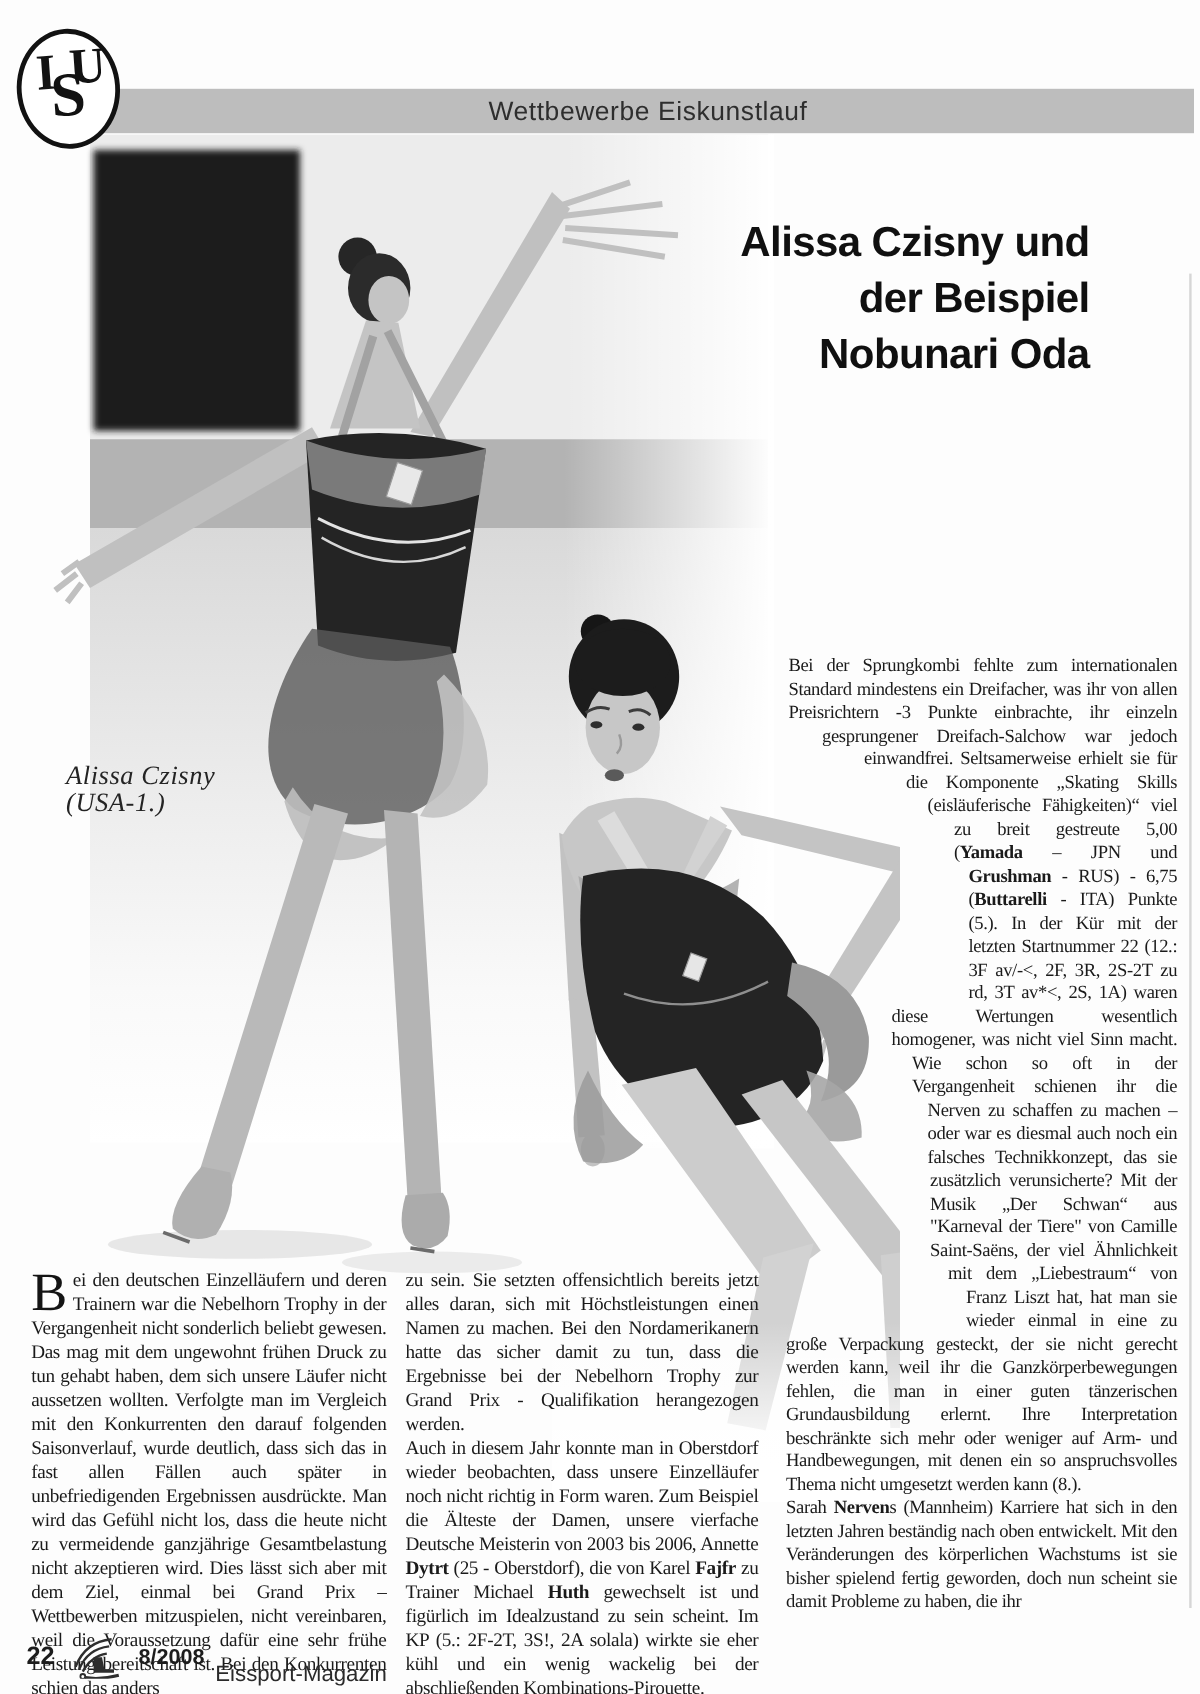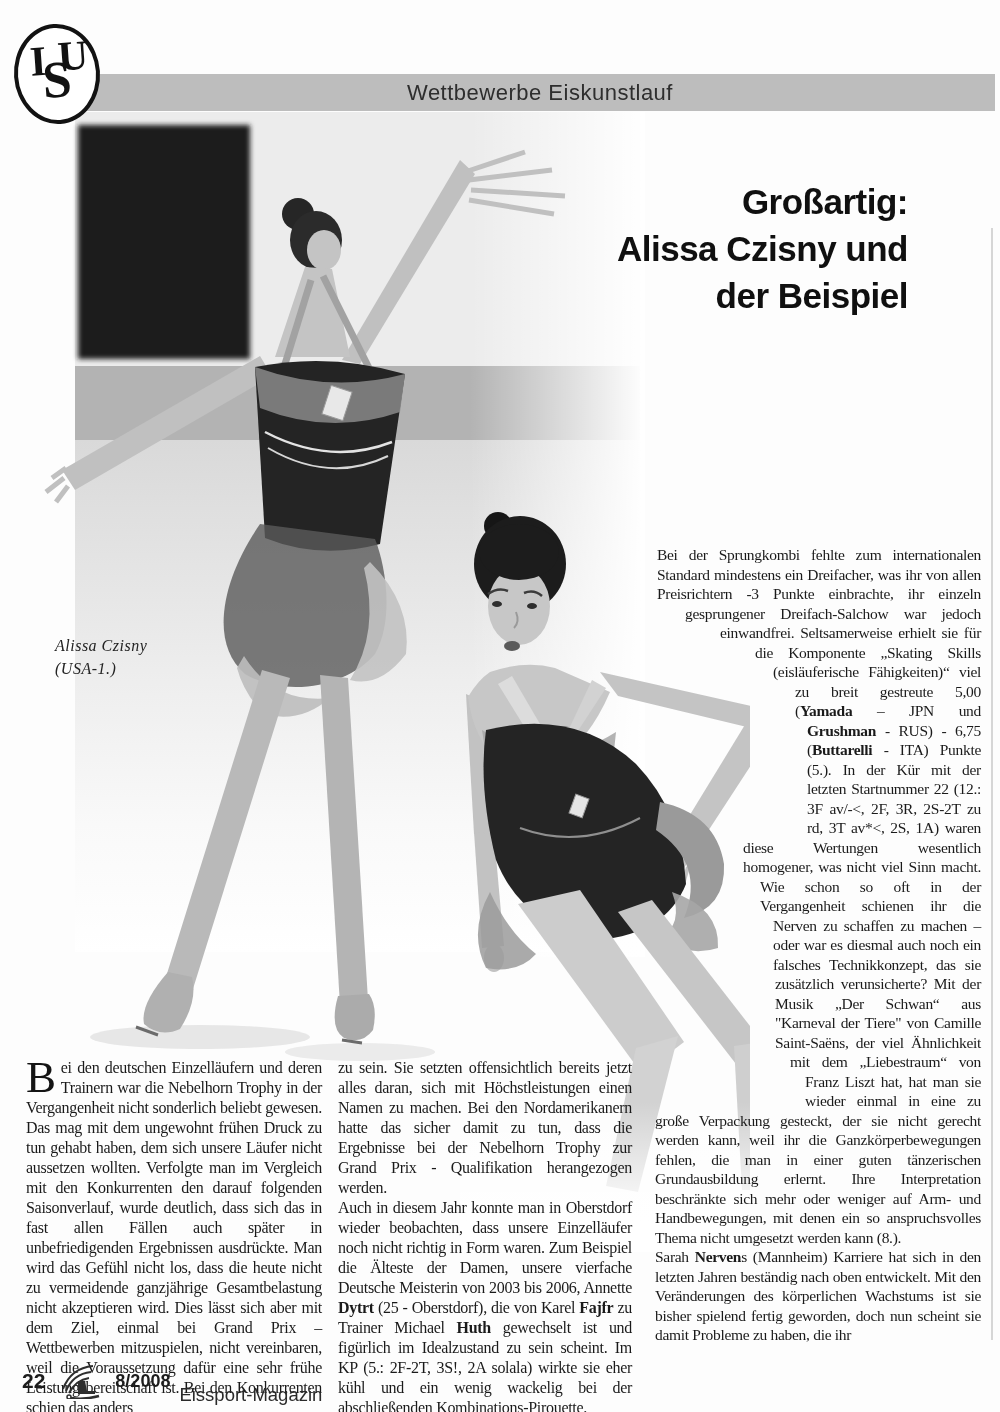--- a/index.html
+++ b/index.html
@@ -16,21 +16,21 @@
 
   
   .banner{position:absolute;left:85px;top:74px;width:910px;height:37px;background:#bdbdbd;
           display:flex;align-items:center;justify-content:center;z-index:4;}
   .banner span{font-family:"Liberation Sans",sans-serif;font-size:22px;color:#2e2e2e;letter-spacing:.5px;}
 
   
   .photo-svg{position:absolute;left:20px;top:112px;width:730px;height:1140px;z-index:1;}
 
   
-  .caption{position:absolute;left:55px;top:634px;z-index:3;font-style:italic;font-size:16px;
+  .caption{position:absolute;left:55px;top:634px;z-index:3;font-style:italic;font-size:22px;
            line-height:23px;color:#242424;letter-spacing:.5px;}
 
   
   .headline{position:absolute;right:92px;top:178px;margin:0;text-align:right;z-index:3;
             font-family:"Liberation Sans",sans-serif;font-weight:700;font-size:35px;
             line-height:47px;color:#101010;letter-spacing:-.5px;}
   .headline span{display:block;}
 
   
   .col{position:absolute;text-align:justify;z-index:3;}
@@ -157,23 +157,23 @@
       <rect x="440" y="990" width="320" height="150" fill="url(#gBot)"></rect>
     </g>
   </svg>
 
   <div class="caption">
     <div>Alissa Czisny</div>
     <div>(USA-1.)</div>
   </div>
 
   <h1 class="headline">
-    <span>Großartig:</span>
     <span>Alissa Czisny und</span>
     <span>der Beispiel</span>
+    <span>Nobunari Oda</span>
   </h1>
 
   <div class="col col-left">
     <p><span class="dropcap">B</span><span>ei den deutschen Einzelläufern und deren Trainern war die Nebelhorn Trophy in der Vergangenheit nicht sonderlich beliebt gewesen. Das mag mit dem ungewohnt frühen Druck zu tun gehabt haben, dem sich unsere Läufer nicht aussetzen wollten. Verfolgte man im Vergleich mit den Konkurrenten den darauf folgenden Saisonverlauf, wurde deutlich, dass sich das in fast allen Fällen auch später in unbefriedigenden Ergebnissen ausdrückte. Man wird das Gefühl nicht los, dass die heute nicht zu vermeidende ganzjährige Gesamtbelastung nicht akzeptieren wird. Dies lässt sich aber mit dem Ziel, einmal bei Grand Prix – Wettbewerben mitzuspielen, nicht vereinbaren, weil die Voraussetzung dafür eine sehr frühe Leistungsbereitschaft ist. Bei den Konkurrenten schien das anders</span></p>
   </div>
 
   <div class="col col-mid">
     <p>zu sein. Sie setzten offensichtlich bereits jetzt alles daran, sich mit Höchstleistungen einen Namen zu machen. Bei den Nordamerikanern hatte das sicher damit zu tun, dass die Ergebnisse bei der Nebelhorn Trophy zur Grand Prix - Qualifikation herangezogen werden.</p>
     <p><span>Auch in diesem Jahr konnte man in Oberstdorf wieder beobachten, dass unsere Einzelläufer noch nicht richtig in Form waren. Zum Beispiel die Älteste der Damen, unsere vierfache Deutsche Meisterin von 2003 bis 2006, Annette </span><b>Dytrt</b><span> (25 - Oberstdorf), die von Karel </span><b>Fajfr</b><span> zu Trainer Michael </span><b>Huth</b><span> gewechselt ist und figürlich im Idealzustand zu sein scheint. Im KP (5.: 2F-2T, 3S!, 2A solala) wirkte sie eher kühl und ein wenig wackelig bei der abschließenden Kombinations-Pirouette.</span></p>
   </div>

